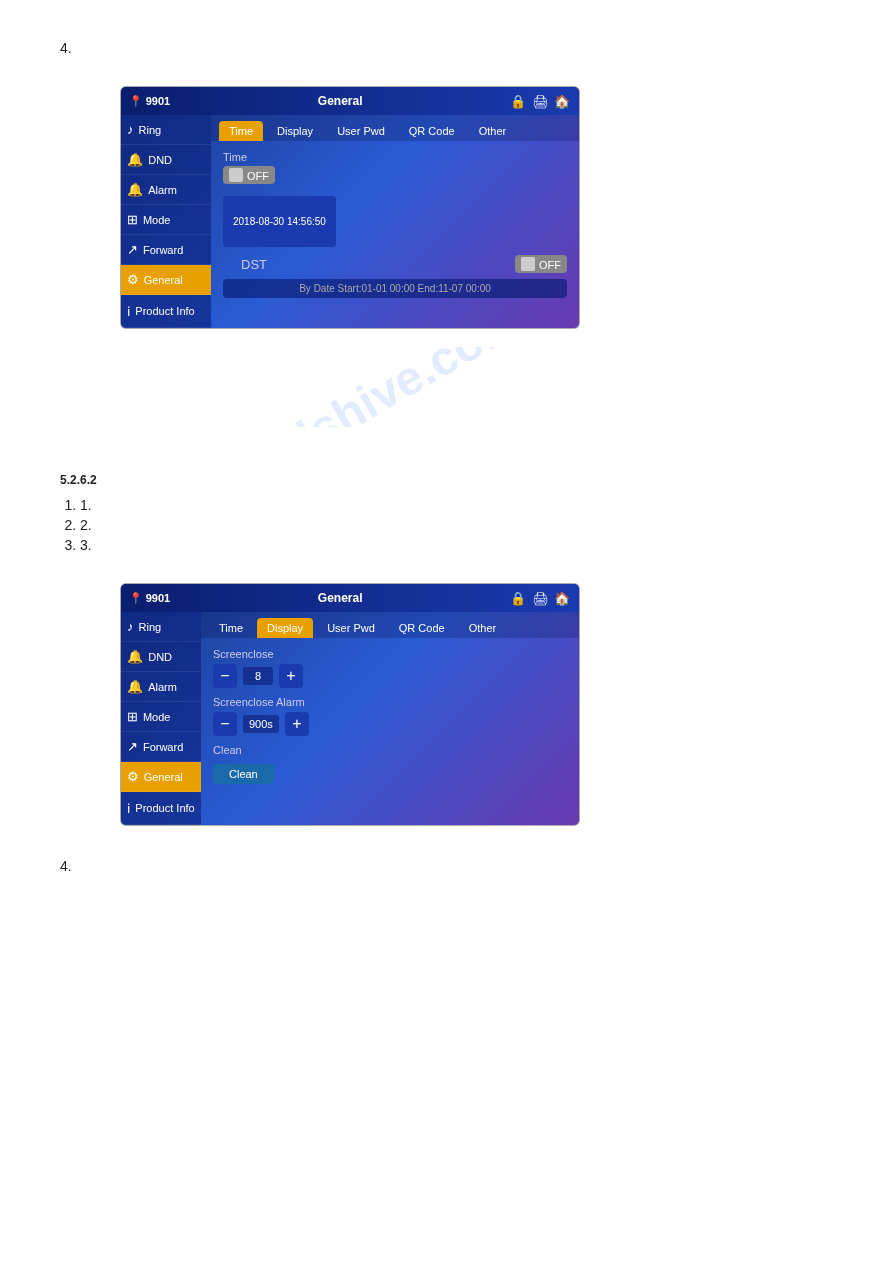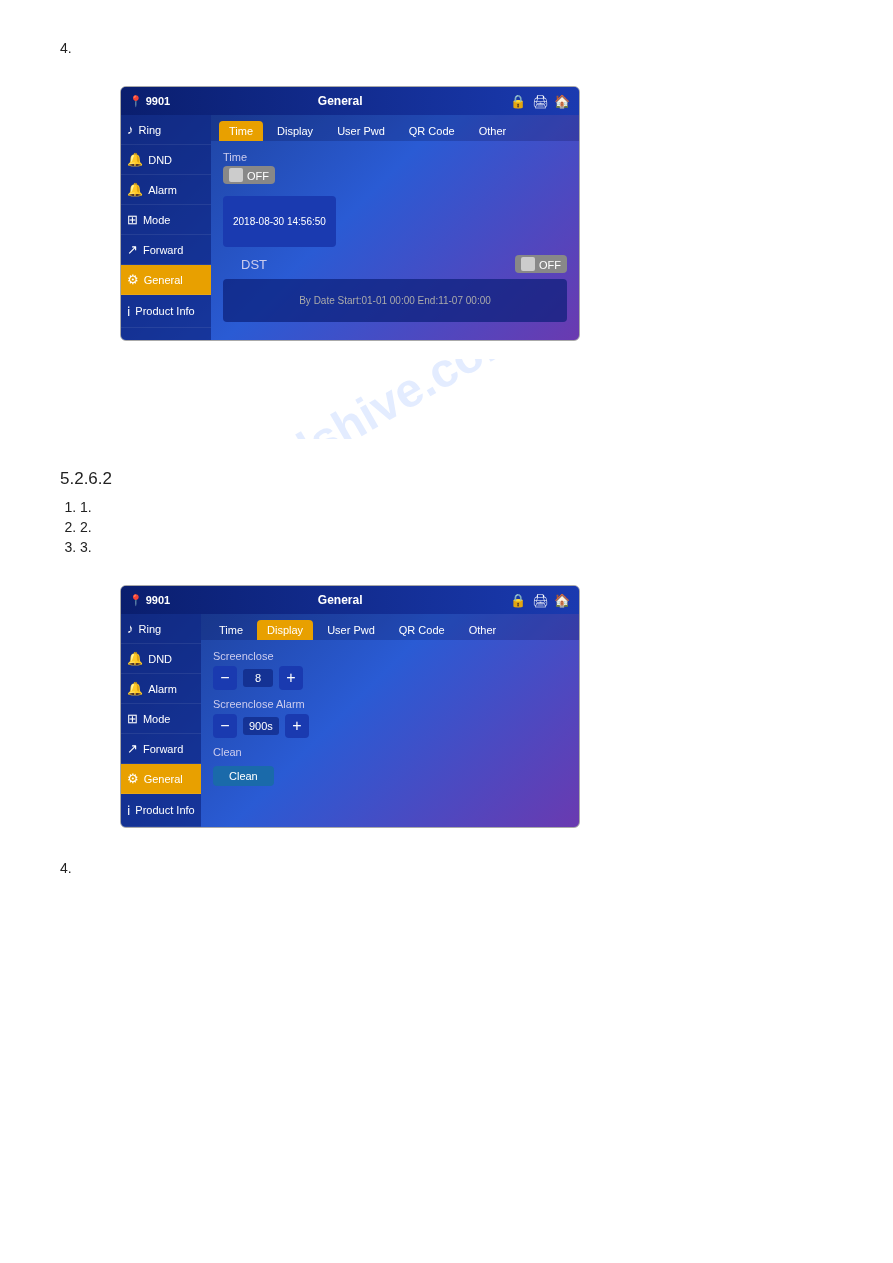--- a/index.html
+++ b/index.html
@@ -16,23 +16,23 @@
       padding: 40px 60px;
     }
 
     .step-number {
       font-size: 14px;
       color: #222;
       margin-bottom: 12px;
     }
 
     .section-heading {
-      font-size: 17px;
-      font-weight: normal;
-      margin: 30px 0 10px 0;
+      font-size: 12px;
+      font-weight: bold;
+      margin: 46px 0 10px 0;
     }
 
     .list-items {
       margin-left: 20px;
       margin-bottom: 12px;
     }
 
     .list-items li {
       margin-bottom: 4px;
       font-size: 14px;
@@ -225,21 +225,21 @@
       color: #cce;
       font-size: 13px;
       padding-left: 18px;
     }
 
     .dst-info-box {
       background: rgba(10, 30, 120, 0.7);
       border-radius: 4px;
       color: #aaa;
       font-size: 10px;
-      padding: 16px 10px;
+      padding: 4px 10px;
       text-align: center;
       width: 100%;
       margin-top: 4px;
     }
 
     
     .brightness-row {
       display: flex;
       align-items: center;
       gap: 6px;

